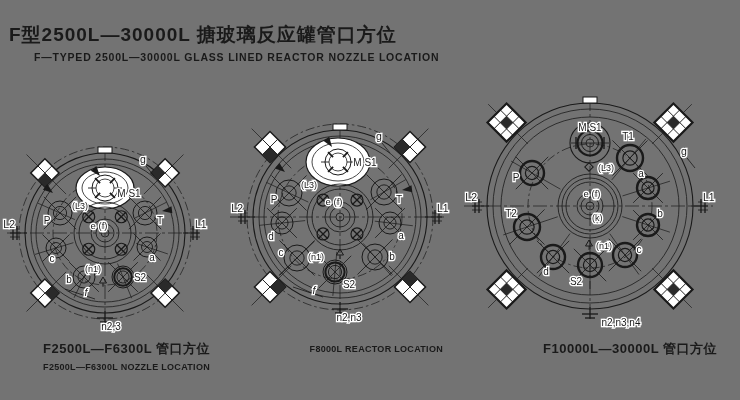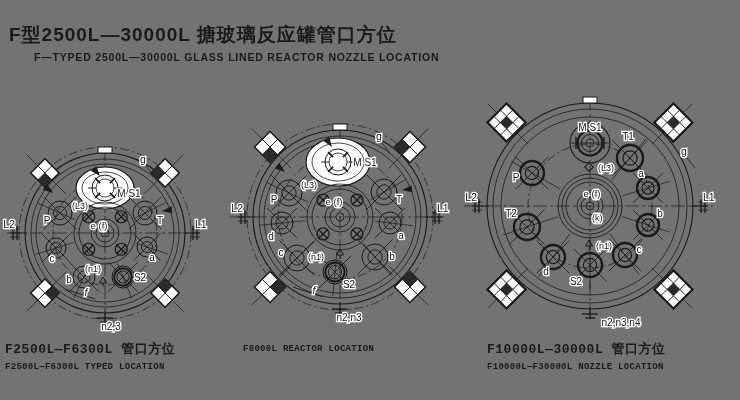--- a/index.html
+++ b/index.html
@@ -2,21 +2,21 @@
 <html><head>
 <meta charset="utf-8">
 <style>
   html,body{margin:0;padding:0;}
   body{width:740px;height:400px;background:#ffffff;overflow:hidden;position:relative;
        font-family:"Liberation Sans",sans-serif;color:#1a1a1a;}
   .sheet{position:absolute;inset:0;background:#737373;}
   .title-zh{position:absolute;left:9px;top:22px;font-size:19px;font-weight:bold;letter-spacing:1px;white-space:nowrap;}
   .title-en{position:absolute;left:22px;top:51px;font-size:10.5px;font-weight:bold;letter-spacing:0.8px;white-space:nowrap;margin-left:12px;}
   svg{position:absolute;left:0;top:0;}
-  .caption{position:absolute;top:340px;text-align:left;font-family:Liberation Mono, monospace;}
+  .caption{position:absolute;top:340px;text-align:right;}
   .cap-zh{font-size:13px;font-weight:bold;letter-spacing:0.5px;}
   .cap-en{font-size:9px;font-weight:bold;letter-spacing:0.3px;margin-top:4px;}
   .cap1{left:5px;width:205px;}
   .cap2{left:243px;width:200px;}
   .cap3{left:487px;width:230px;}
 </style>
 </head>
 <body>
 
 <div class="sheet">
@@ -421,22 +421,21 @@
         <line x1="585" y1="318" x2="595" y2="318" stroke="#1a1a1a" stroke-width="1.3"></line>
         <text x="621" y="326" font-size="10" text-anchor="middle" fill="#1a1a1a" font-family="&quot;Liberation Sans&quot;,sans-serif" paint-order="stroke" stroke="#ffffff" stroke-width="2.6">n2,n3,n4</text>
         <rect x="583" y="97" width="14" height="6" fill="#fff" stroke="#1a1a1a" stroke-width="1"></rect>
         <text x="684" y="155" font-size="10.5" text-anchor="middle" fill="#1a1a1a" font-family="&quot;Liberation Sans&quot;,sans-serif" paint-order="stroke" stroke="#ffffff" stroke-width="2.6">g</text>
         <line x1="687" y1="158" x2="695" y2="168" stroke="#1a1a1a" stroke-width="0.8"></line>
       </g>
     </svg>
 
   <div class="caption cap1">
     <div class="cap-zh">F2500L—F6300L 管口方位</div>
-    <div class="cap-en">F2500L—F6300L TYPED LOCATION</div>
+    <div class="cap-en">F2500L—F6300L NOZZLE LOCATION</div>
   </div>
   <div class="caption cap2">
     <div class="cap-en">F8000L REACTOR LOCATION</div>
   </div>
   <div class="caption cap3">
     <div class="cap-zh">F10000L—30000L 管口方位</div>
-    <div class="cap-en">F10000L—F30000L NOZZLE LOCATION</div>
   </div>
 </div>
 
 </body></html>

